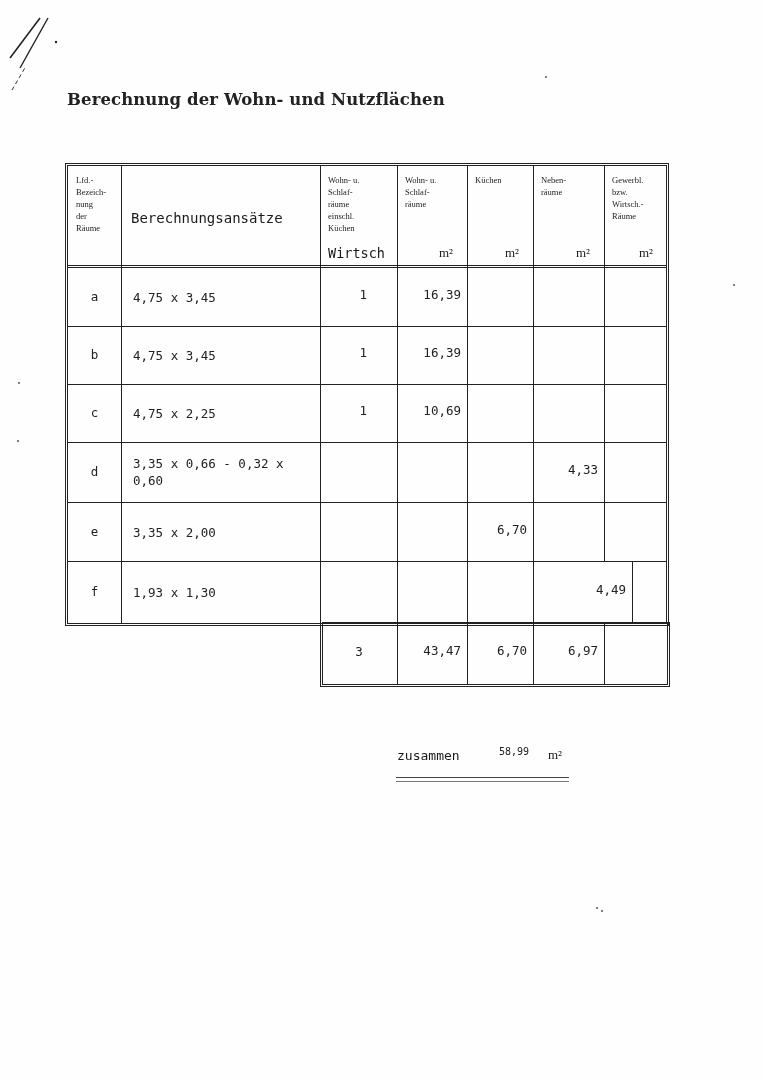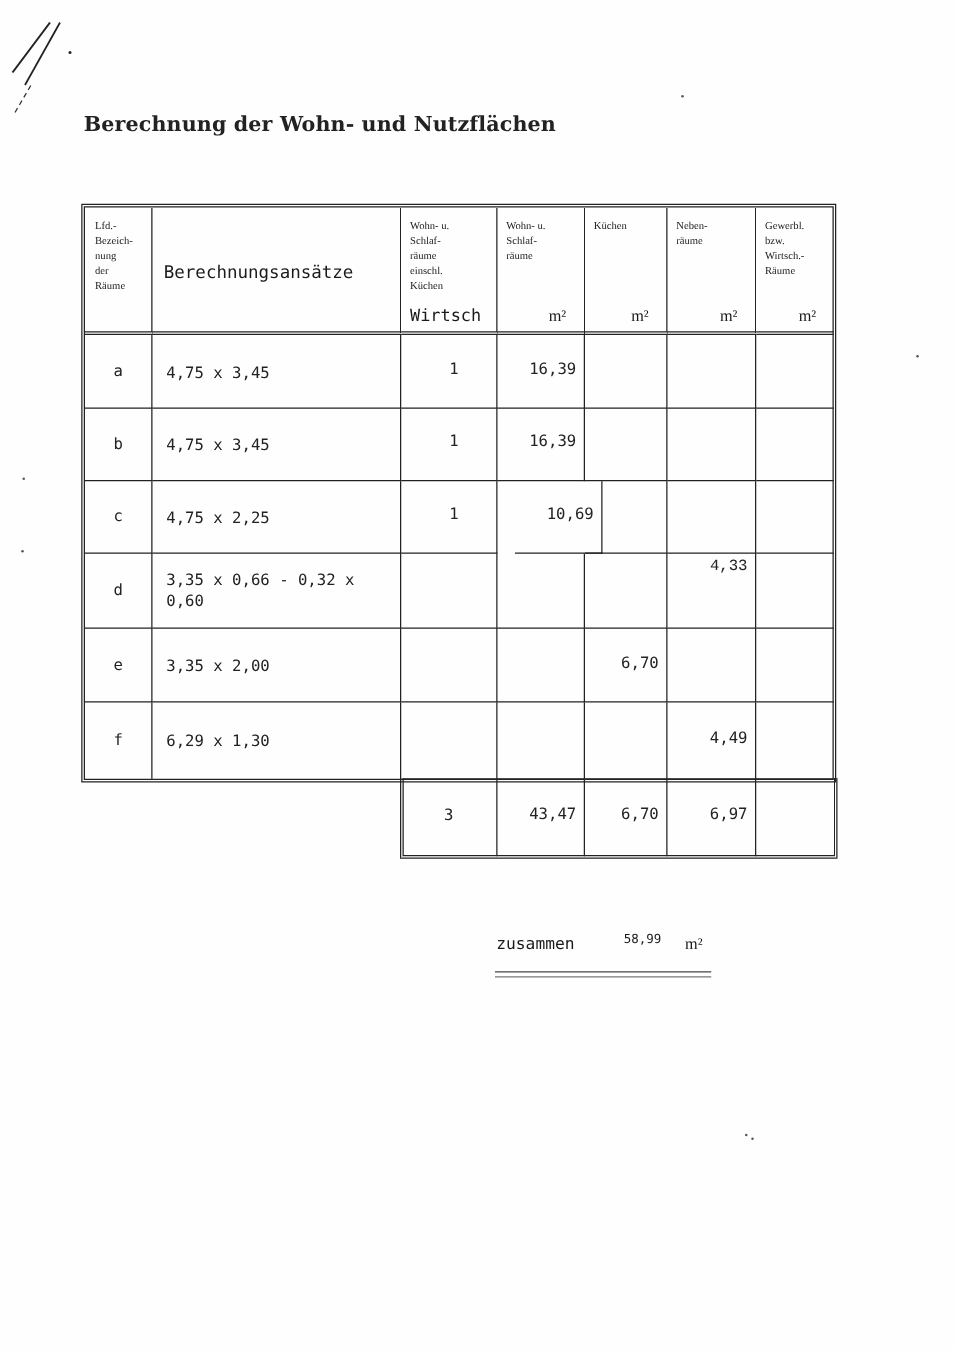--- a/index.html
+++ b/index.html
@@ -118,21 +118,21 @@
     </div>
     <div class="cell" style="left:68px;top:385px;width:54px;height:58px;">
       <div class="txt" style="left:0;right:0;text-align:center;top:20px;">c</div>
     </div>
     <div class="cell" style="left:122px;top:385px;width:199px;height:58px;">
       <div class="txt" style="left:11px;top:20px;line-height:17px;text-align:center;">4,75 x 2,25</div>
     </div>
     <div class="cell" style="left:321px;top:385px;width:77px;height:58px;">
       <div class="txt" style="right:30px;top:18px;">1</div>
     </div>
-    <div class="cell" style="left:412px;top:385px;width:70px;height:58px;text-align:right;">
+    <div class="cell" style="left:398px;top:385px;width:70px;height:58px;text-align:right;">
       <div class="txt" style="right:6px;top:18px;">10,69</div>
     </div>
     <div class="cell" style="left:468px;top:385px;width:66px;height:58px;">
       <div class="txt" style="right:6px;top:18px;"></div>
     </div>
     <div class="cell" style="left:534px;top:385px;width:71px;height:58px;">
       <div class="txt" style="right:6px;top:18px;"></div>
     </div>
     <div class="cell" style="left:605px;top:385px;width:62px;height:58px;border-right:none;">
       <div class="txt" style="right:6px;top:18px;"></div>
@@ -147,21 +147,21 @@
     <div class="cell" style="left:321px;top:443px;width:77px;height:60px;">
       <div class="txt" style="right:30px;top:19px;"></div>
     </div>
     <div class="cell" style="left:398px;top:443px;width:70px;height:60px;">
       <div class="txt" style="right:6px;top:19px;"></div>
     </div>
     <div class="cell" style="left:468px;top:443px;width:66px;height:60px;">
       <div class="txt" style="right:6px;top:19px;"></div>
     </div>
     <div class="cell" style="left:534px;top:443px;width:71px;height:60px;">
-      <div class="txt" style="right:6px;top:3px;font-family:Liberation Mono, monospace;">4,33</div>
+      <div class="txt" style="right:6px;top:19px;">4,33</div>
     </div>
     <div class="cell" style="left:605px;top:443px;width:62px;height:60px;border-right:none;">
       <div class="txt" style="right:6px;top:19px;"></div>
     </div>
     <div class="cell" style="left:68px;top:503px;width:54px;height:59px;">
       <div class="txt" style="left:0;right:0;text-align:center;top:20.5px;">e</div>
     </div>
     <div class="cell" style="left:122px;top:503px;width:199px;height:59px;">
       <div class="txt" style="left:11px;top:20.5px;line-height:17px;">3,35 x 2,00</div>
     </div>
@@ -177,32 +177,32 @@
     <div class="cell" style="left:534px;top:503px;width:71px;height:59px;">
       <div class="txt" style="right:6px;top:18.5px;"></div>
     </div>
     <div class="cell" style="left:605px;top:503px;width:62px;height:59px;border-right:none;">
       <div class="txt" style="right:6px;top:18.5px;"></div>
     </div>
     <div class="cell" style="left:68px;top:562px;width:54px;height:61px;border-bottom:none;">
       <div class="txt" style="left:0;right:0;text-align:center;top:21.5px;">f</div>
     </div>
     <div class="cell" style="left:122px;top:562px;width:199px;height:61px;border-bottom:none;">
-      <div class="txt" style="left:11px;top:21.5px;line-height:17px;">6,29 x 1,30</div>
+      <div class="txt" style="left:11px;top:21.5px;line-height:17px;">1,93 x 1,30</div>
     </div>
     <div class="cell" style="left:321px;top:562px;width:77px;height:61px;border-bottom:none;">
       <div class="txt" style="right:30px;top:19.5px;"></div>
     </div>
     <div class="cell" style="left:398px;top:562px;width:70px;height:61px;border-bottom:none;">
       <div class="txt" style="right:6px;top:19.5px;"></div>
     </div>
     <div class="cell" style="left:468px;top:562px;width:66px;height:61px;border-bottom:none;">
       <div class="txt" style="right:6px;top:19.5px;"></div>
     </div>
-    <div class="cell" style="left:534px;top:562px;width:71px;height:61px;border-bottom:none;">
+    <div class="cell" style="left:562px;top:562px;width:71px;height:61px;border-bottom:none;">
       <div class="txt" style="right:6px;top:19.5px;">4,49</div>
     </div>
     <div class="cell" style="left:605px;top:562px;width:62px;height:61px;border-right:none;border-bottom:none;">
       <div class="txt" style="right:6px;top:19.5px;"></div>
     </div>
     <div class="cell" style="left:321px;top:623px;width:77px;height:62px;border-bottom:none;">
       <div class="txt" style="left:0;right:0;text-align:center;top:21px;">3</div>
     </div>
     <div class="cell" style="left:398px;top:623px;width:70px;height:62px;border-bottom:none;">
       <div class="txt" style="right:6px;top:20px;">43,47</div>

